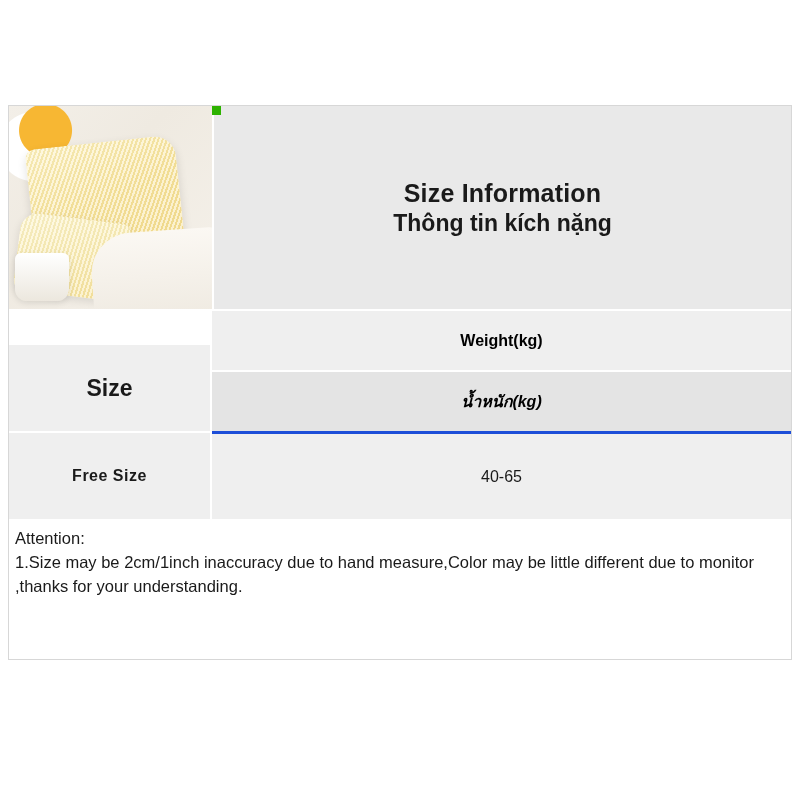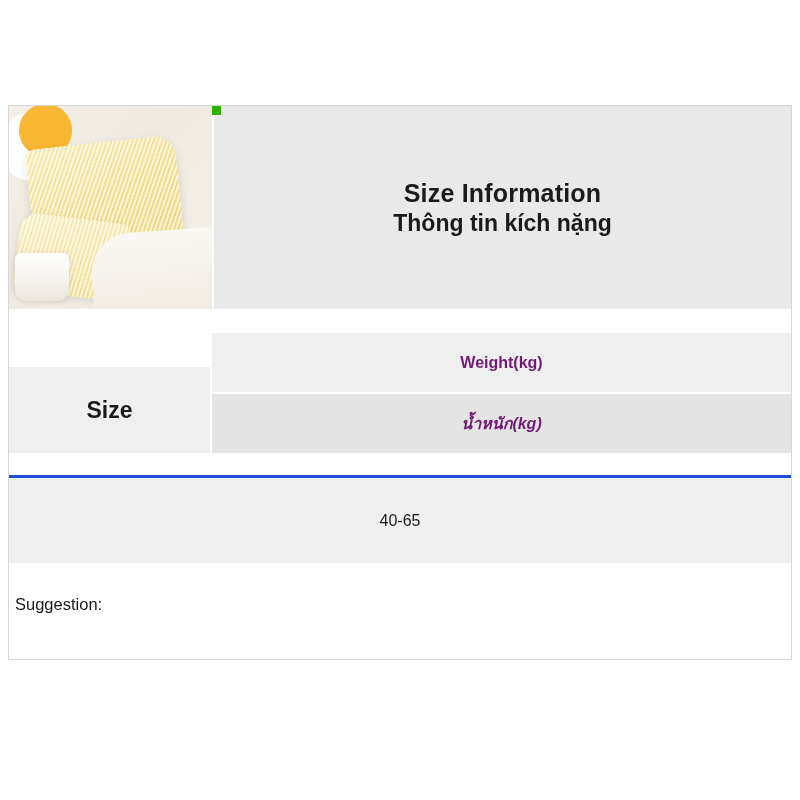--- a/index.html
+++ b/index.html
@@ -21,21 +21,20 @@
     position: absolute;
     left: 8px;
     top: 105px;
     width: 784px;
     height: 555px;
     background: #ffffff;
     border: 1px solid #d7d7d7;
     box-sizing: border-box;
     display: flex;
     flex-direction: column;
-    gap: 22px;
   }
   
   .header-row {
     display: flex;
     height: 203px;
     flex: 0 0 203px;
   }
   .photo-cell {
     width: 203px;
     flex: 0 0 203px;
@@ -154,21 +153,21 @@
   }
   .weight-col .wrow {
     flex: 1 1 33.33%;
     display: flex;
     align-items: center;
     justify-content: center;
     border-top: 2px solid #ffffff;
     box-sizing: border-box;
     font-size: 16px;
     font-weight: bold;
-    color: #701a75;
+    color: #000000;
   }
   .wrow.a { background: #efefef; }
   .wrow.b { background: #e4e4e4; font-style: italic; }
   .wrow.c { background: #efefef; }
   
   .data-row {
     display: flex;
     flex: 0 0 88px;
     height: 88px;
   }
@@ -251,21 +250,23 @@
       <div class="size-label-cell">
         <span>Size</span>
       </div>
       <div class="weight-col">
         <div class="wrow a">Weight(kg)</div>
         <div class="wrow b">น้ำหนัก(kg)</div>
       </div>
     </div>
 
     <div class="data-row">
+      <div class="data-size">Free Size</div>
       <div class="data-value">40-65</div>
     </div>
 
     <div class="attention">
-      <div class="line">Suggestion:</div>
+      <div class="line">Attention:</div>
+      <div class="line note-wrap">1.Size may be 2cm/1inch inaccuracy due to hand measure,Color may be little different due to monitor ,thanks for your understanding.</div>
     </div>
 
   </div>
 </div>
 
 </body></html>

